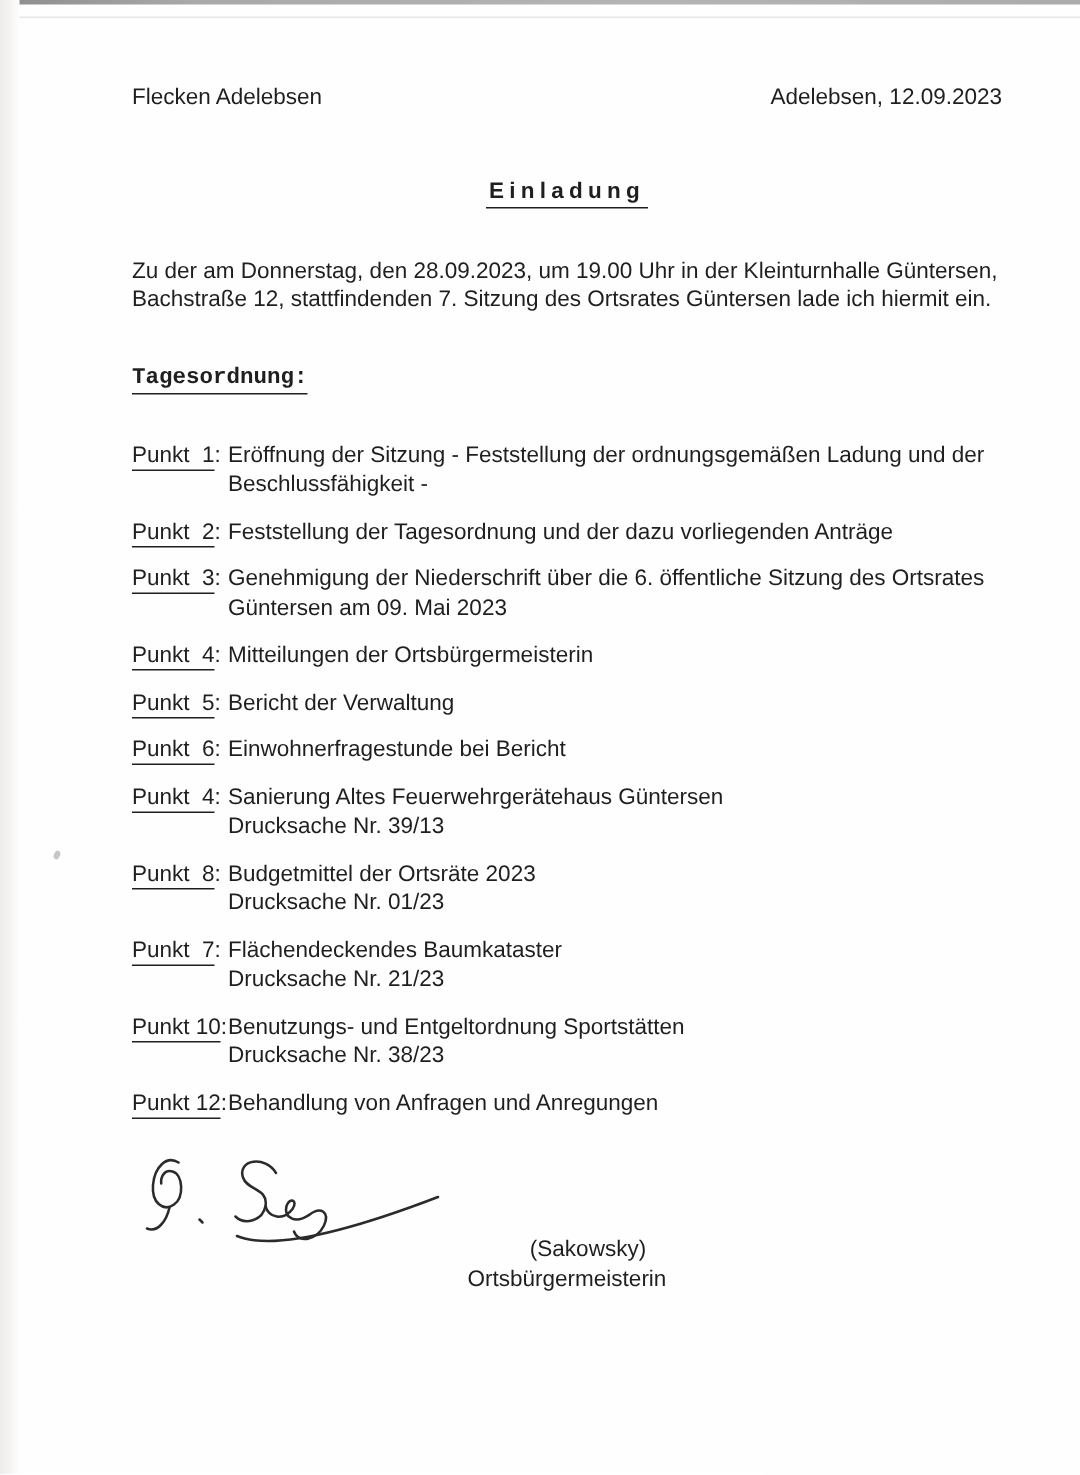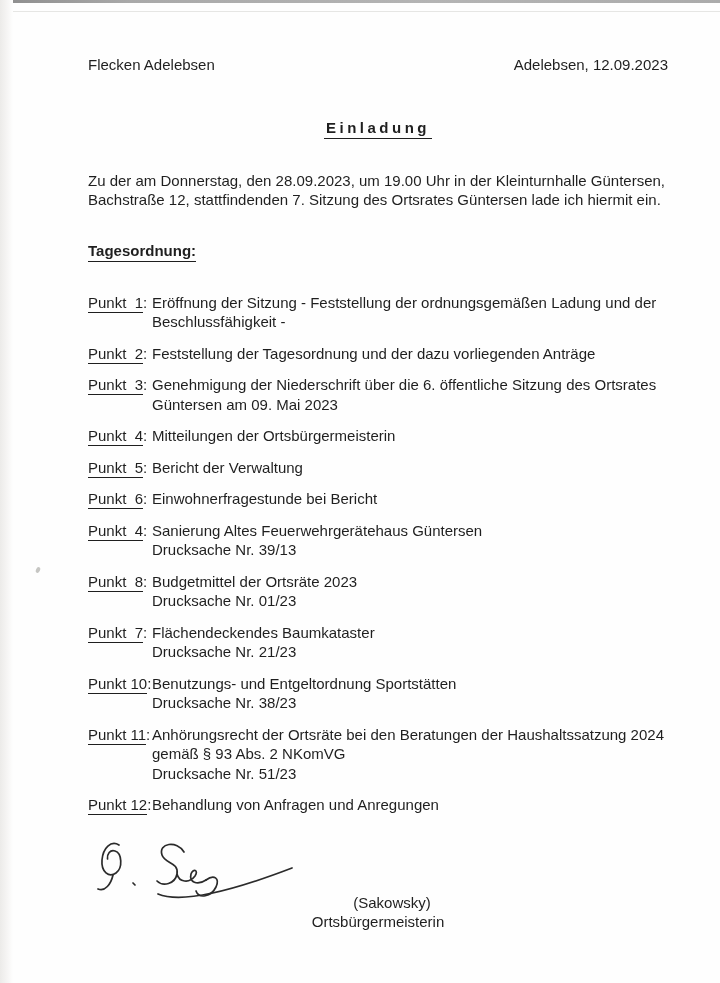--- a/index.html
+++ b/index.html
@@ -28,21 +28,21 @@
     margin-top:55px;line-height:19.5px;}
 
   .title-wrap{text-align:center;margin-top:44px;}
   .title{display:inline-block;font-weight:bold;letter-spacing:3.5px;
     border-bottom:1.6px solid #1f1f1f;padding:0 2px 2px 2px;line-height:17px;}
 
   .intro{margin-top:32px;line-height:19.5px;white-space:pre;}
 
   .agenda-heading-wrap{margin-top:32px;}
   .agenda-heading{display:inline-block;font-weight:bold;
-    border-bottom:1.7px solid #1f1f1f;padding-bottom:2px;line-height:17px;}
+    border-bottom:1.7px solid #1f1f1f;padding-bottom:2px;line-height:17px;font-family:Liberation Mono, monospace;}
 
   .agenda-list{margin-top:31px;}
   .agenda-item{display:grid;grid-template-columns:64px 1fr;
     margin-bottom:12px;line-height:19.5px;}
   .agenda-label{white-space:pre;}
   .agenda-label-text{border-bottom:1.4px solid #1f1f1f;padding-bottom:1px;white-space:pre;}
   .agenda-lines{white-space:pre;}
 
   .signature-block{position:relative;margin-top:24px;height:110px;text-align:center;}
   .signature-scrawl{position:absolute;left:4px;top:0;}
@@ -127,26 +127,20 @@
     <span class="agenda-lines">Flächendeckendes Baumkataster
 Drucksache Nr. 21/23</span>
   </div>
 
   <div class="agenda-item">
     <span class="agenda-label"><span class="agenda-label-text">Punkt 10</span><span class="agenda-colon">:</span></span>
     <span class="agenda-lines">Benutzungs- und Entgeltordnung Sportstätten
 Drucksache Nr. 38/23</span>
   </div>
 
-  <div class="agenda-item">
-    <span class="agenda-label"><span class="agenda-label-text">Punkt 11</span><span class="agenda-colon">:</span></span>
-    <span class="agenda-lines">Anhörungsrecht der Ortsräte bei den Beratungen der Haushaltssatzung 2024
-gemäß § 93 Abs. 2 NKomVG
-Drucksache Nr. 51/23</span>
-  </div>
 
   <div class="agenda-item">
     <span class="agenda-label"><span class="agenda-label-text">Punkt 12</span><span class="agenda-colon">:</span></span>
     <span class="agenda-lines">Behandlung von Anfragen und Anregungen</span>
   </div>
 </div>
 
     <div class="signature-block">
       <svg class="signature-scrawl" width="208" height="70" viewBox="0 0 208 70" fill="none" xmlns="http://www.w3.org/2000/svg">
         <g stroke="#2b2b2b" stroke-width="1.7" stroke-linecap="round" fill="none">

